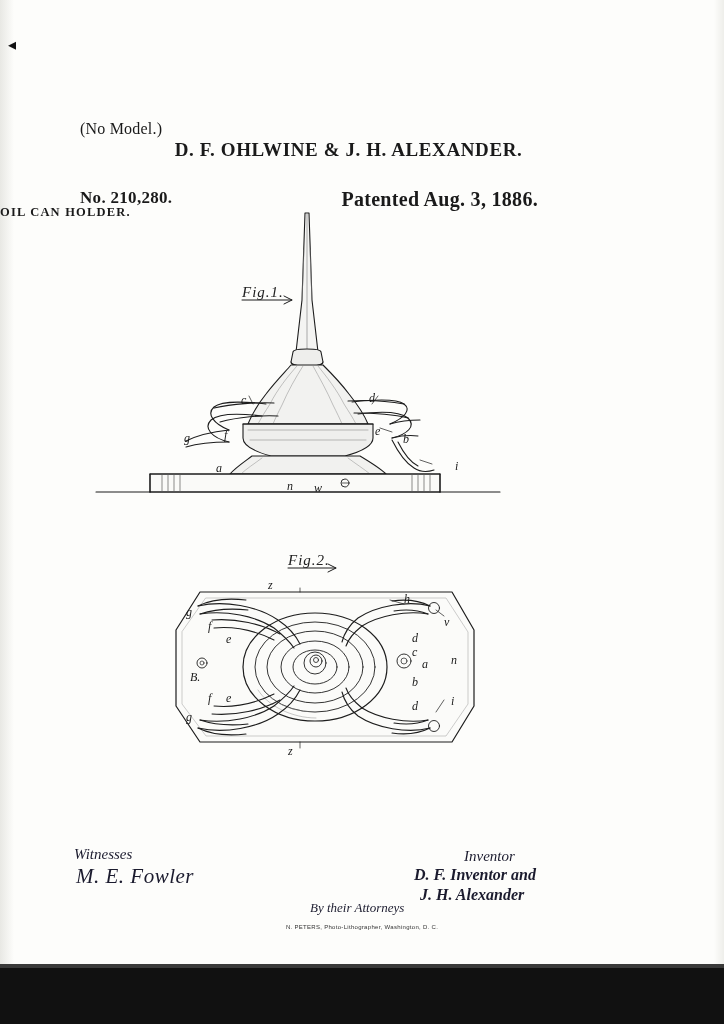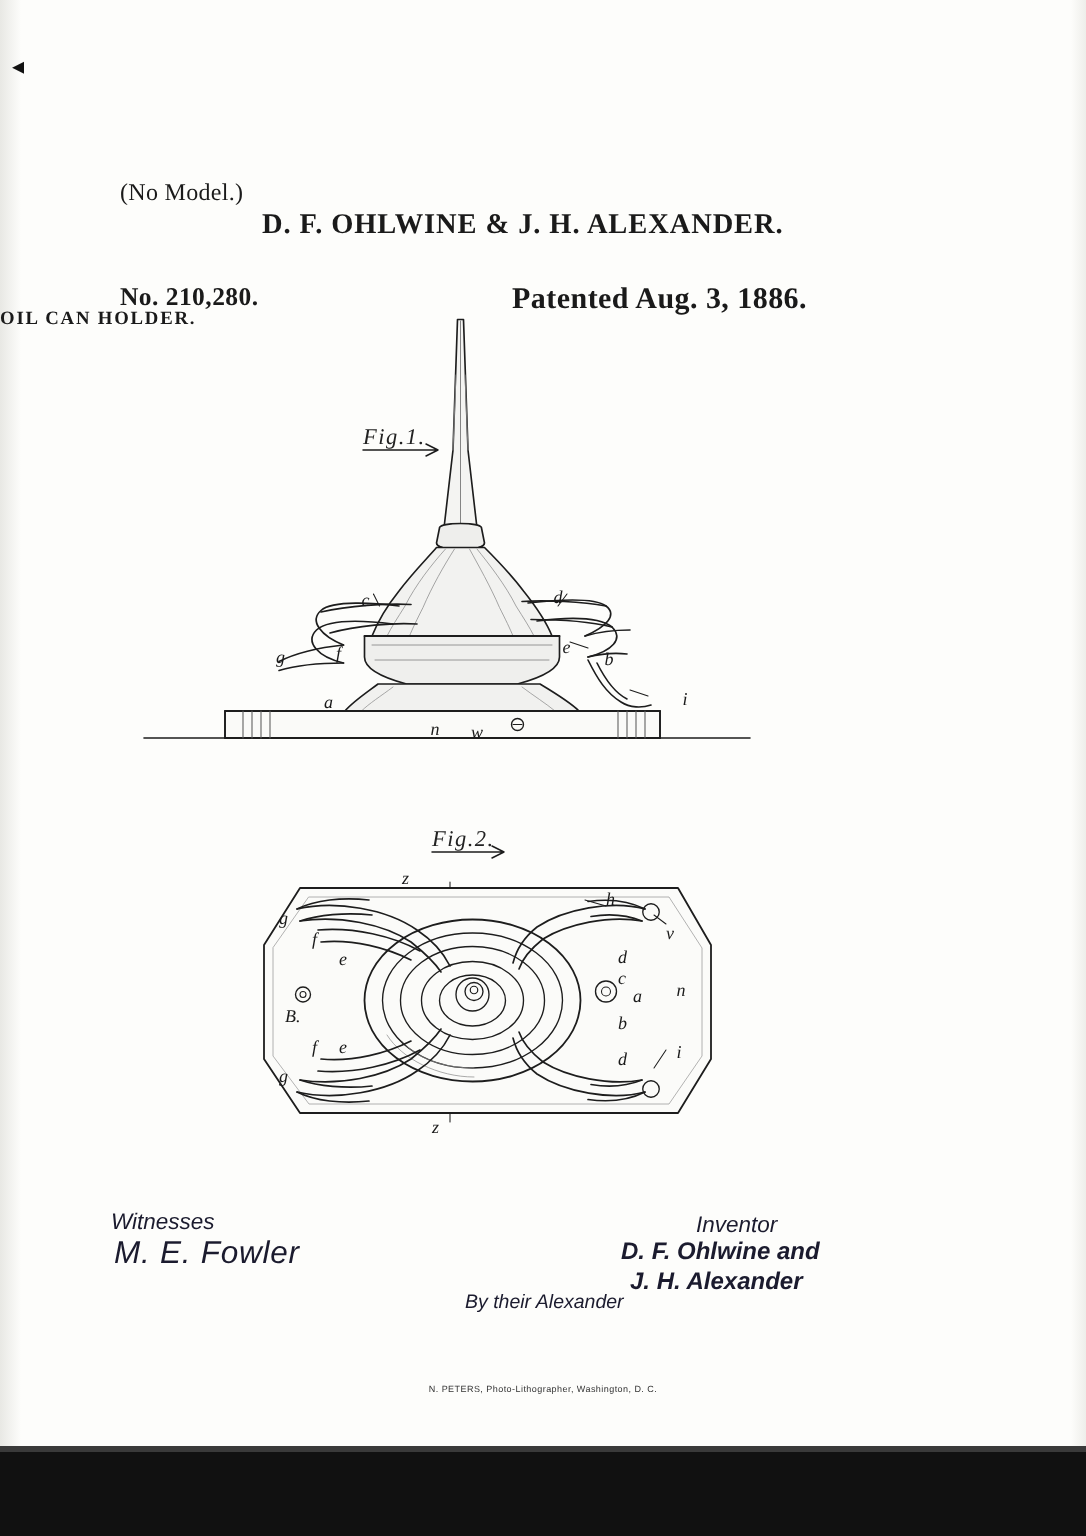--- a/index.html
+++ b/index.html
@@ -107,24 +107,25 @@
   #fig1-label { left: 242px; top: 284px; }
   #fig2-label { left: 288px; top: 552px; }
 
   .drawing {
     position: absolute;
     left: 0; top: 0;
   }
 
   .signature {
     position: absolute;
-    font-family: Liberation Sans, sans-serif;
+    font-family: Liberation Serif, serif;
     font-style: italic;
     color: #1b1b2e;
     white-space: nowrap;
+    margin-top: 40px;
   }
   .sig-head {
     font-size: 15px;
     font-style: italic;
   }
   .sig-script {
     font-size: 21px;
     font-style: italic;
     letter-spacing: 0.5px;
   }
@@ -334,22 +335,22 @@
   <div class="ref-letter" style="left:226px; top:691px;">e</div>
   <div class="ref-letter" style="left:186px; top:710px;">g</div>
   <div class="ref-letter" style="left:412px; top:699px;">d</div>
   <div class="ref-letter" style="left:451px; top:694px;">i</div>
   <div class="ref-letter" style="left:288px; top:744px;">z</div>
 
   <div class="signature sig-head" id="witnesses-head">Witnesses</div>
   <div class="signature sig-script" id="witness-1">M. E. Fowler</div>
 
   <div class="signature sig-head" id="inventor-head">Inventor</div>
-  <div class="signature sig-name" id="inventor-1">D. F. Ohlwine and</div>
+  <div class="signature sig-name" id="inventor-1">D. F. Inventor and</div>
   <div class="signature sig-name" id="inventor-2">J. H. Alexander</div>
 
-  <div class="signature sig-small" id="attorney-head">By their Alexander</div>
+  <div class="signature sig-small" id="attorney-head">By their Attorneys</div>
 
   <div class="printer-credit">N. PETERS, Photo-Lithographer, Washington, D. C.</div>
 
   <div class="bottom-band-inner"></div>
   <div class="bottom-band"></div>
 </div>
 
 </body></html>

